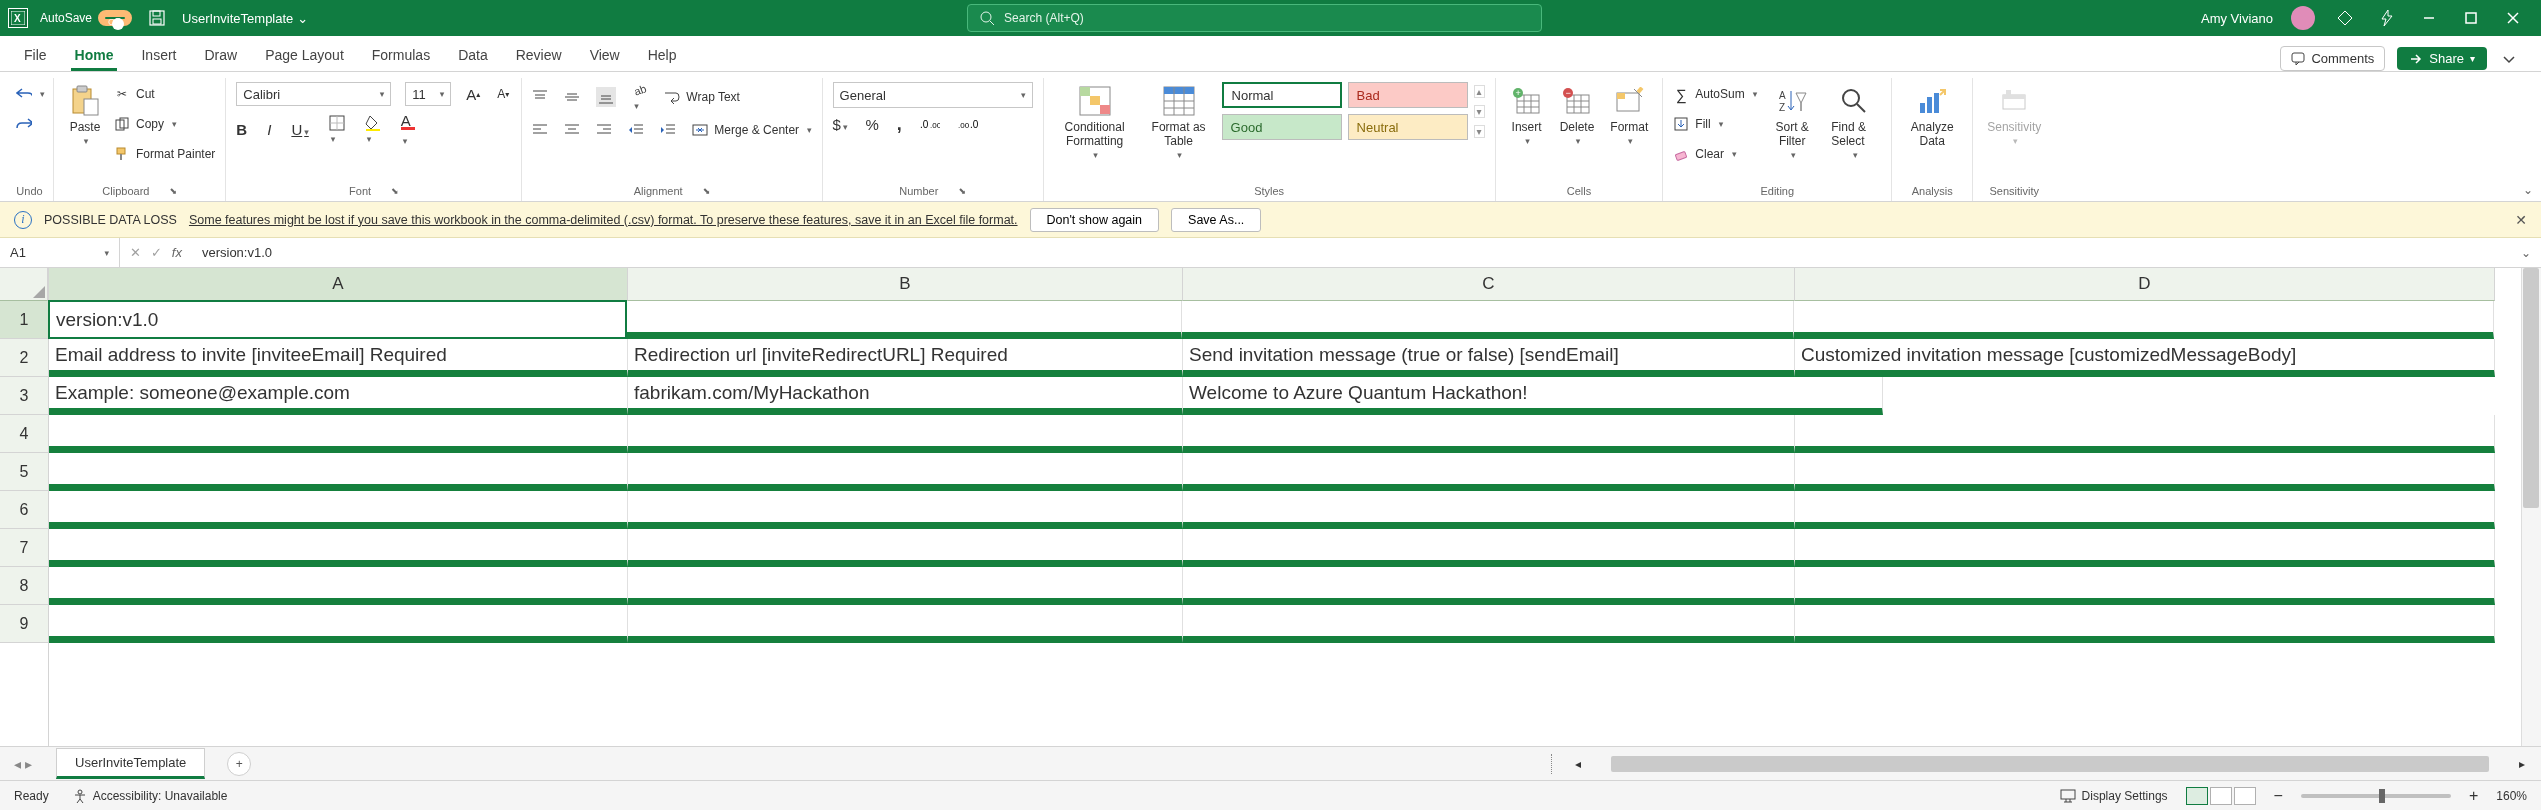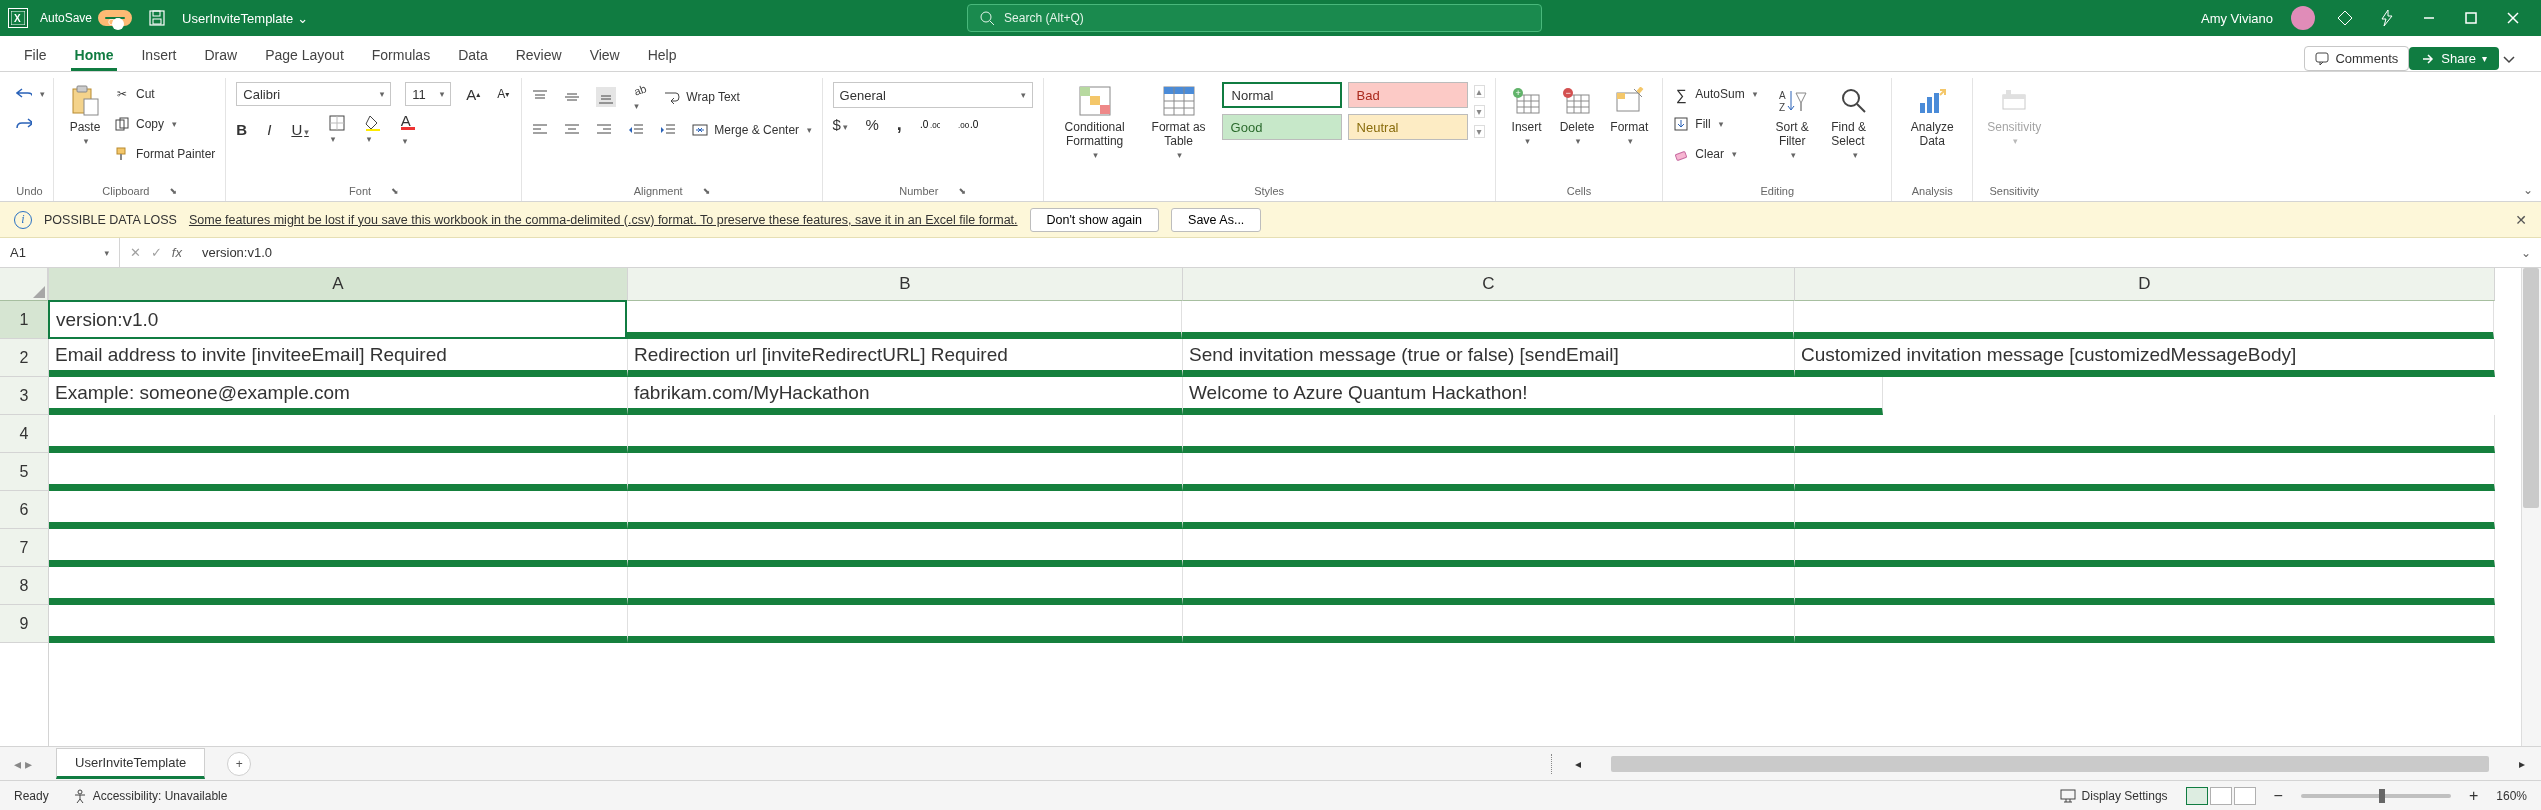--- a/index.html
+++ b/index.html
@@ -16,21 +16,21 @@
   .searchbox { background:#1a8a4e; border:1px solid #49b87b; border-radius:4px; width:575px; height:28px; display:flex; align-items:center; padding:0 12px; color:#e4f4ea; gap:10px;}
   .title-right { display:flex; align-items:center; gap:18px; padding-right:8px;}
   .avatar {width:24px;height:24px;border-radius:50%;background:#e08cb8;}
   .win-btn {width:24px;height:24px;display:flex;align-items:center;justify-content:center;}
 
   .ribbon-tabs {height:36px;display:flex;align-items:flex-end;padding:0 10px;border-bottom:1px solid #d4d4d4;}
   .file-tab{padding:8px 14px;color:#444;font-size:14px;}
   .tab{padding:8px 14px;color:#444;font-size:14px;position:relative;}
   .tab.active{color:#107c41;font-weight:600;}
   .tab.active::after{content:"";position:absolute;left:10px;right:10px;bottom:0;height:3px;background:#107c41;}
-  .ribbon-right{margin-left:auto;display:flex;align-items:center;gap:0;padding-right:12px;}
+  .ribbon-right{margin-left:auto;display:flex;align-items:center;gap:12px;padding-right:12px;}
   .comments-btn{border:1px solid #c7c7c7;border-radius:4px;padding:4px 10px;display:flex;align-items:center;gap:6px;font-size:13px;}
   .share-btn{background:#107c41;color:#fff;border-radius:4px;padding:4px 12px;display:flex;align-items:center;gap:6px;font-size:13px;}
   .chevron-icon{width:20px;height:20px;display:flex;align-items:center;justify-content:center;color:#444;}
 
   .ribbon{height:130px;background:#fff;border-bottom:1px solid #d4d4d4;display:flex;padding:6px 6px 0 6px;position:relative;}
   .group{border-right:1px solid #e4e4e4;padding:0 10px;display:flex;flex-direction:column;justify-content:space-between;height:123px;}
   .group-content{display:flex;gap:8px;flex:1;align-items:flex-start;padding-top:4px;}
   .group-label{font-size:11px;color:#666;text-align:center;padding-bottom:4px;display:flex;justify-content:center;align-items:center;gap:20px;}
   .dialog-launcher{font-size:9px;color:#666;}
   .col-stack{display:flex;flex-direction:column;gap:6px;}

